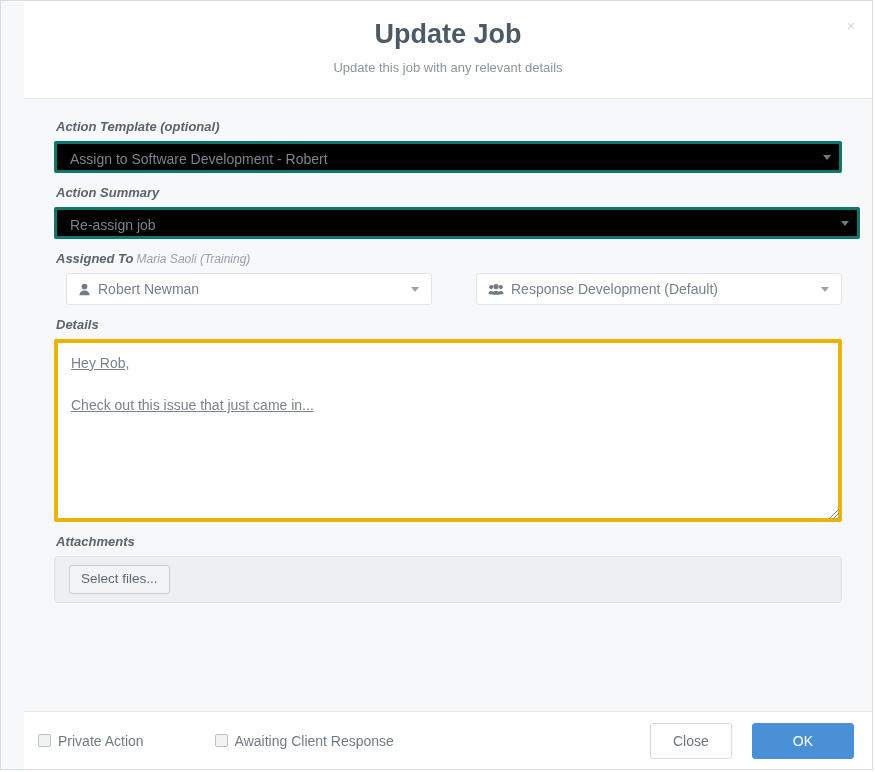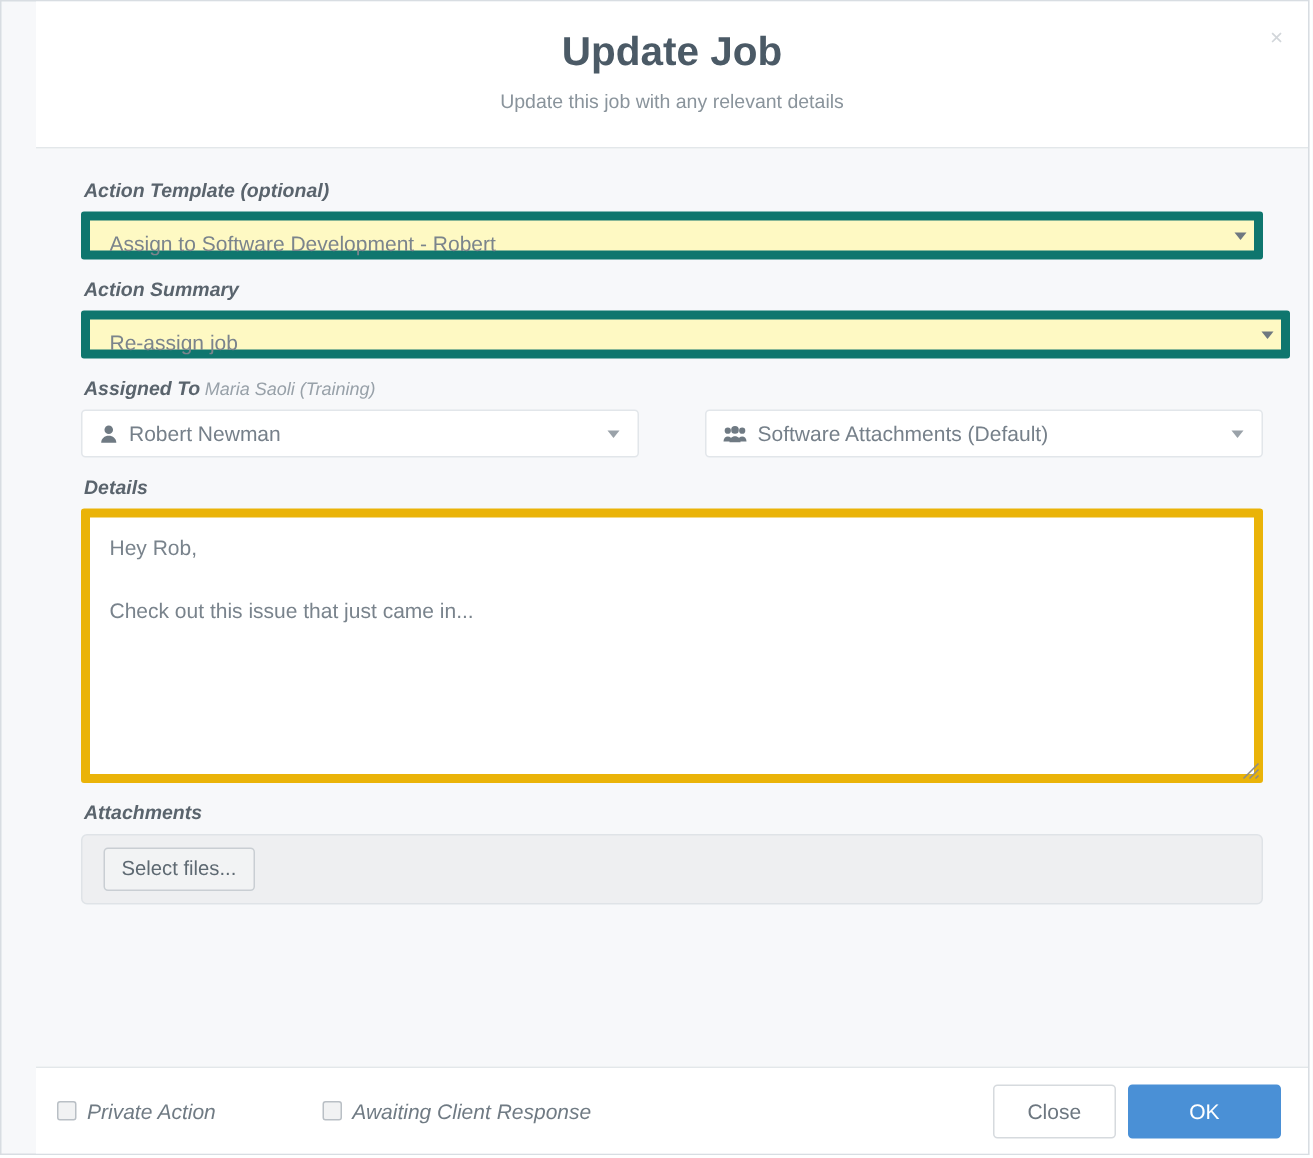--- a/index.html
+++ b/index.html
@@ -89,22 +89,22 @@
     font-weight: normal;
     color: #98a1a9;
     font-size: 12px;
     margin-left: 3px;
   }
 
   .form-control {
     box-sizing: border-box;
     width: 100%;
     height: 32px;
-    border: 6px solid #0f766e;
-    background: #fef9c3;
+    border: 3px solid #0f766e;
+    background: #000000;
     border-radius: 2px;
     font-family: "Liberation Sans", sans-serif;
     font-size: 14px;
     color: #7b848c;
     padding: 0 26px 0 13px;
     line-height: 30px;
     position: relative;
   }
 
   .select-wrap {
@@ -131,20 +131,21 @@
     text-overflow: ellipsis;
   }
 
   
   .w-summary { width: 806px; }
 
   
   .assign-row {
     display: flex;
     gap: 44px;
+    margin-left: 12px;
   }
   .assign-col { width: 390px; }
   .assign-field {
     box-sizing: border-box;
     height: 32px;
     border: 1px solid #e2e6ea;
     background: #ffffff;
     border-radius: 3px;
     display: flex;
     align-items: center;
@@ -168,32 +169,33 @@
     border-left: 4px solid transparent;
     border-right: 4px solid transparent;
     border-top: 5px solid #9aa2a9;
   }
 
   
   .details-box {
     box-sizing: border-box;
     width: 100%;
     height: 183px;
-    border: 6px solid #eab308;
+    border: 4px solid #eab308;
     background: #ffffff;
     border-radius: 2px;
     padding: 10px 13px;
     font-family: "Liberation Sans", sans-serif;
     font-size: 14px;
     color: #79838c;
     line-height: 21px;
     resize: none;
     position: relative;
     overflow: hidden;
     white-space: pre-wrap;
+    text-decoration: underline;
   }
   .details-wrap { position: relative; }
   .resize-grip {
     position: absolute;
     right: 2px;
     bottom: 2px;
     width: 13px;
     height: 13px;
     pointer-events: none;
   }
@@ -237,37 +239,36 @@
     align-items: center;
     flex: 1 1 auto;
     gap: 0px;
   }
   .chk-item {
     display: flex;
     align-items: center;
     font-size: 14px;
     color: #707b84;
     cursor: pointer;
-    font-style: italic;
   }
   .chk-item + .chk-item { margin-left: 71px; }
   .chk-box {
     width: 13px;
     height: 13px;
     border: 1px solid #b9bfc5;
     background: #f1f2f3;
     border-radius: 2px;
     margin-right: 7px;
     box-sizing: border-box;
     display: inline-block;
   }
   .footer-buttons {
     display: flex;
     align-items: center;
-    gap: 8px;
+    gap: 20px;
   }
   .btn {
     font-family: "Liberation Sans", sans-serif;
     font-size: 14px;
     border-radius: 3px;
     cursor: pointer;
     box-sizing: border-box;
     line-height: 1;
   }
   .btn-close {
@@ -341,21 +342,21 @@
             <span class="glyph">
               <svg width="16" height="13" viewBox="0 0 20 14" aria-hidden="true">
                 <circle cx="4" cy="4" r="2.6" fill="#6f7a83"></circle>
                 <circle cx="16" cy="4" r="2.6" fill="#6f7a83"></circle>
                 <circle cx="10" cy="3.4" r="3.2" fill="#6f7a83"></circle>
                 <path d="M0.4 13c0-2.5 1.6-4.1 3.6-4.1S7.6 10.5 7.6 13z" fill="#6f7a83"></path>
                 <path d="M12.4 13c0-2.5 1.6-4.1 3.6-4.1s3.6 1.6 3.6 4.1z" fill="#6f7a83"></path>
                 <path d="M5.4 13.6c0-3 2-4.9 4.6-4.9s4.6 1.9 4.6 4.9z" fill="#6f7a83"></path>
               </svg>
             </span>
-            <span>Software Attachments (Default)</span>
+            <span>Response Development (Default)</span>
             <span class="caret2"></span>
           </div>
         </div>
 
       </div>
     </div>
 
     <div class="form-group">
       <label class="field-label">Details</label>
       <div class="details-wrap">

